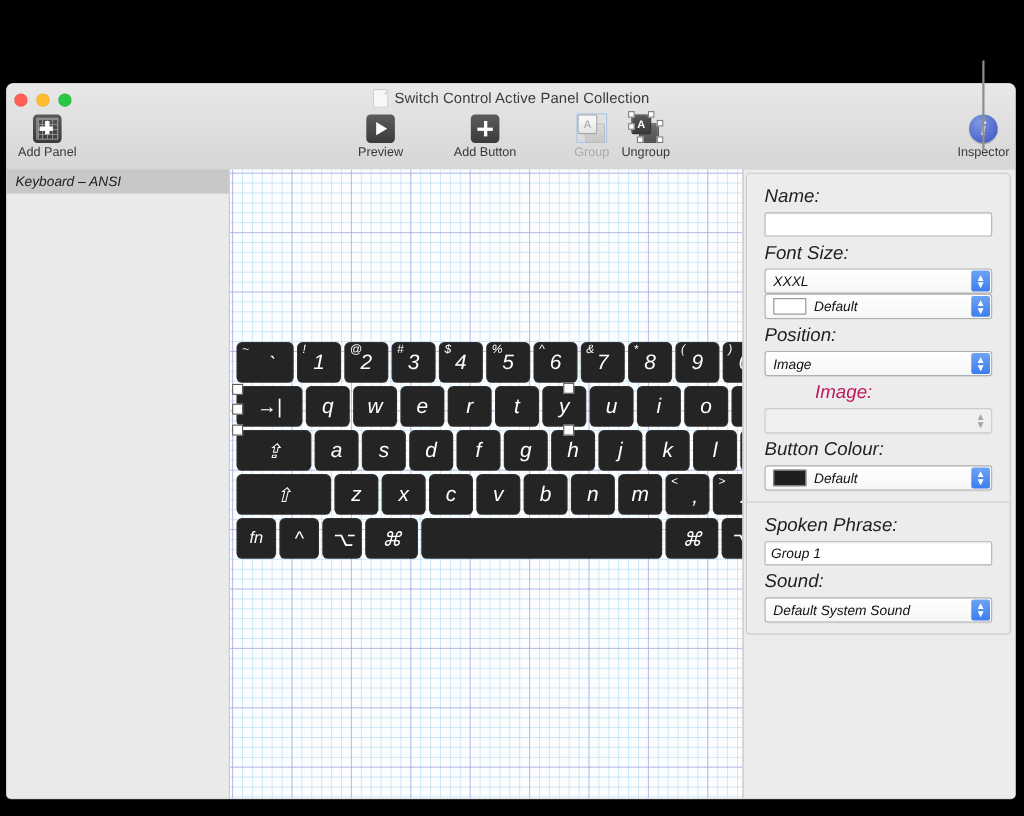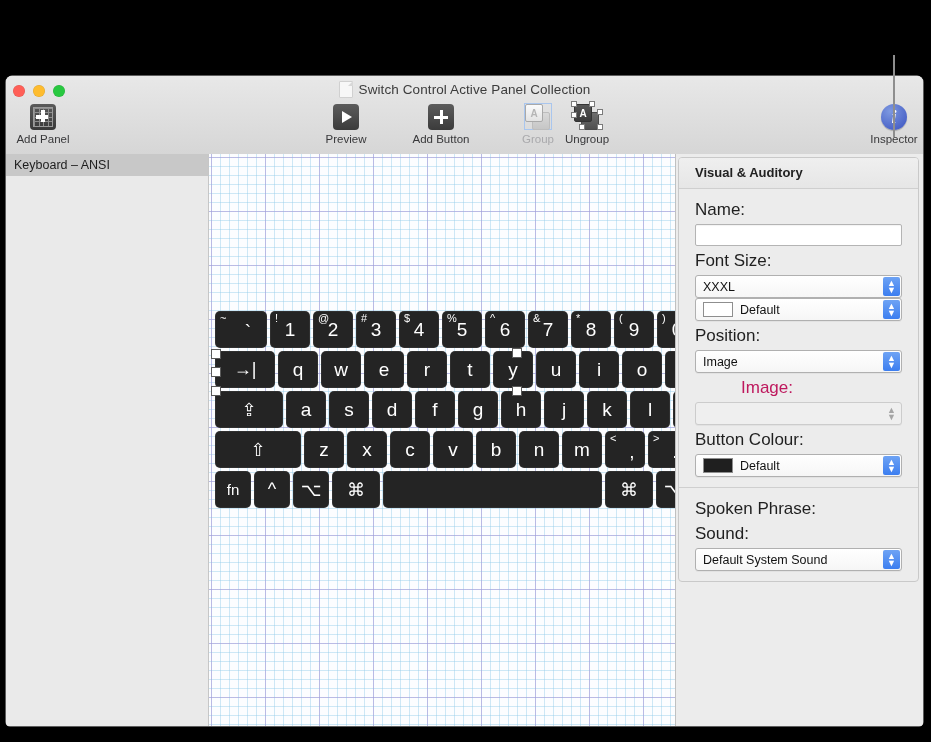--- a/index.html
+++ b/index.html
@@ -153,20 +153,21 @@
     display:flex;align-items:center;justify-content:center;
     color:#fff; font-family:"Liberation Serif", serif; font-style: italic;
     font-size:18px; font-weight:bold;
     box-shadow: 0 1px 1px rgba(0,0,0,.25);
   }
 
   
   #body {
     position: absolute; top: 78px; left: 0; right: 0; bottom: 0;
     display: flex;
+    font-style: italic;
   }
 
   
   #sidebar {
     width: 202px;
     background: #eaeaea;
     border-right: 1px solid #c6c6c6;
     padding-top: 0;
     flex: 0 0 202px;
   }
@@ -610,21 +611,20 @@
         <div class="handle" style="left:-4px; top:56px;"></div>
         <div class="handle" style="left:-4px; top:75px;"></div>
         <div class="handle" style="left:297px; top:37px;"></div>
         <div class="handle" style="left:297px; top:75px;"></div>
       </div>
     </div>
 
     <div id="inspector">
       <div id="insp-card">
 
-        <div id="insp-header">Visual &amp; Auditory</div>
 
         <div class="insp-section">
 
           <div class="fld-label">Name:</div>
           <div class="text-field">
             <span></span>
           </div>
 
           <div class="fld-label">Font Size:</div>
           <div class="popup">
@@ -670,20 +670,23 @@
                 <span class="chev">▲</span>
                 <span class="chev">▼</span>
               </span>
           </div>
 
         </div>
 
         <div class="insp-section divider-top">
 
           <div class="fld-label">Spoken Phrase:</div>
+          <div class="text-field">
+            <span>Group 1</span>
+          </div>
 
           <div class="fld-label">Sound:</div>
           <div class="popup">
             <span>Default System Sound</span>
             <span class="stepper">
                 <span class="chev">▲</span>
                 <span class="chev">▼</span>
               </span>
           </div>
 

